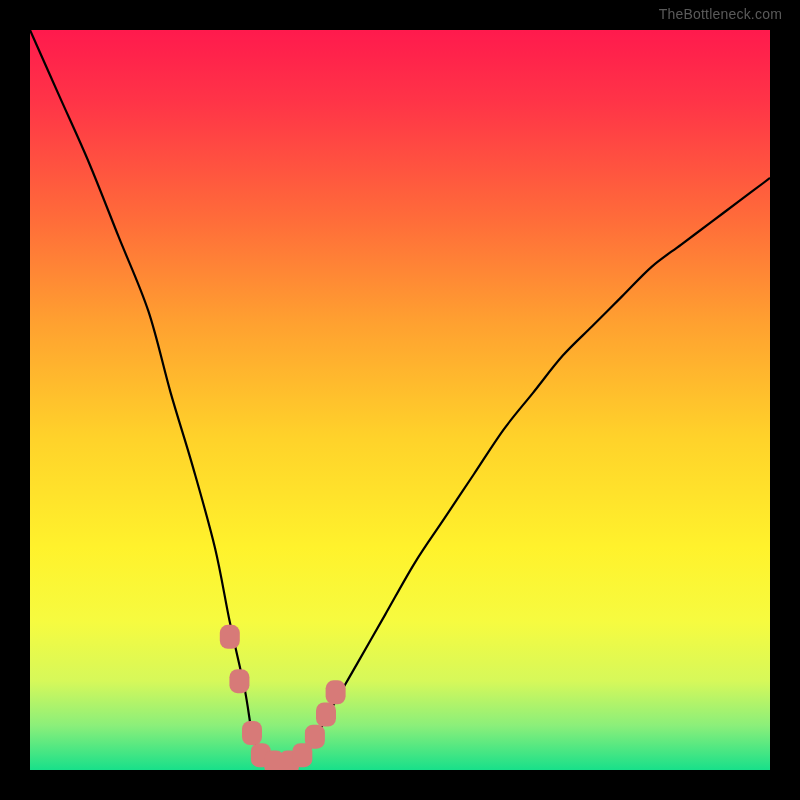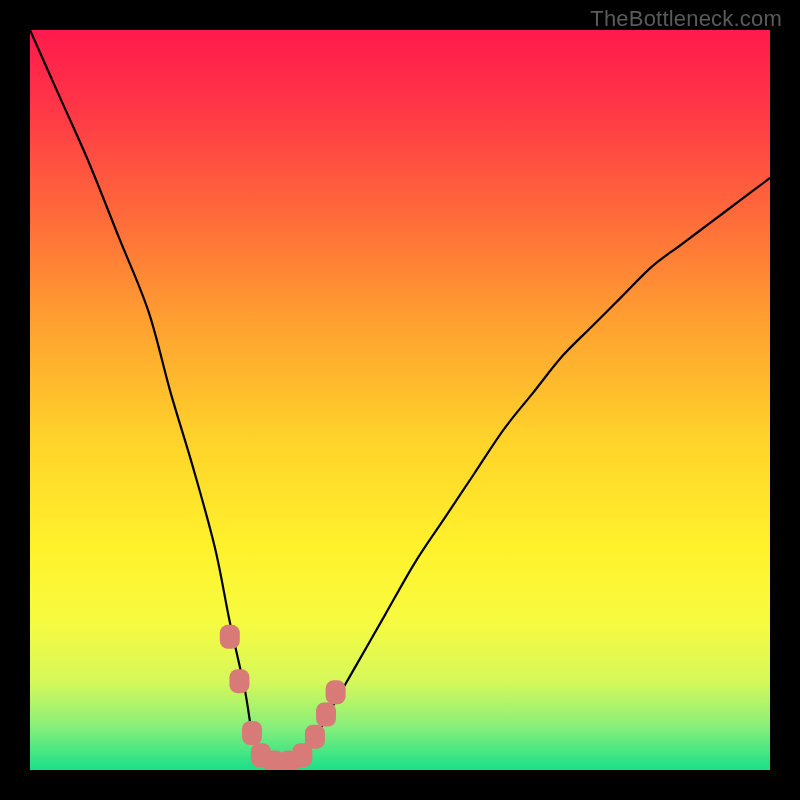--- a/index.html
+++ b/index.html
@@ -15,21 +15,21 @@
     width: 800px;
     height: 800px;
     background: #000;
     position: relative;
   }
   .watermark {
     position: absolute;
     top: 6px;
     right: 18px;
     color: #5a5a5a;
-    font-size: 22px;
+    font-size: 14px;
     font-weight: 500;
     z-index: 10;
     letter-spacing: 0.2px;
   }
   .plot {
     position: absolute;
     left: 30px;
     top: 30px;
     width: 740px;
     height: 740px;

